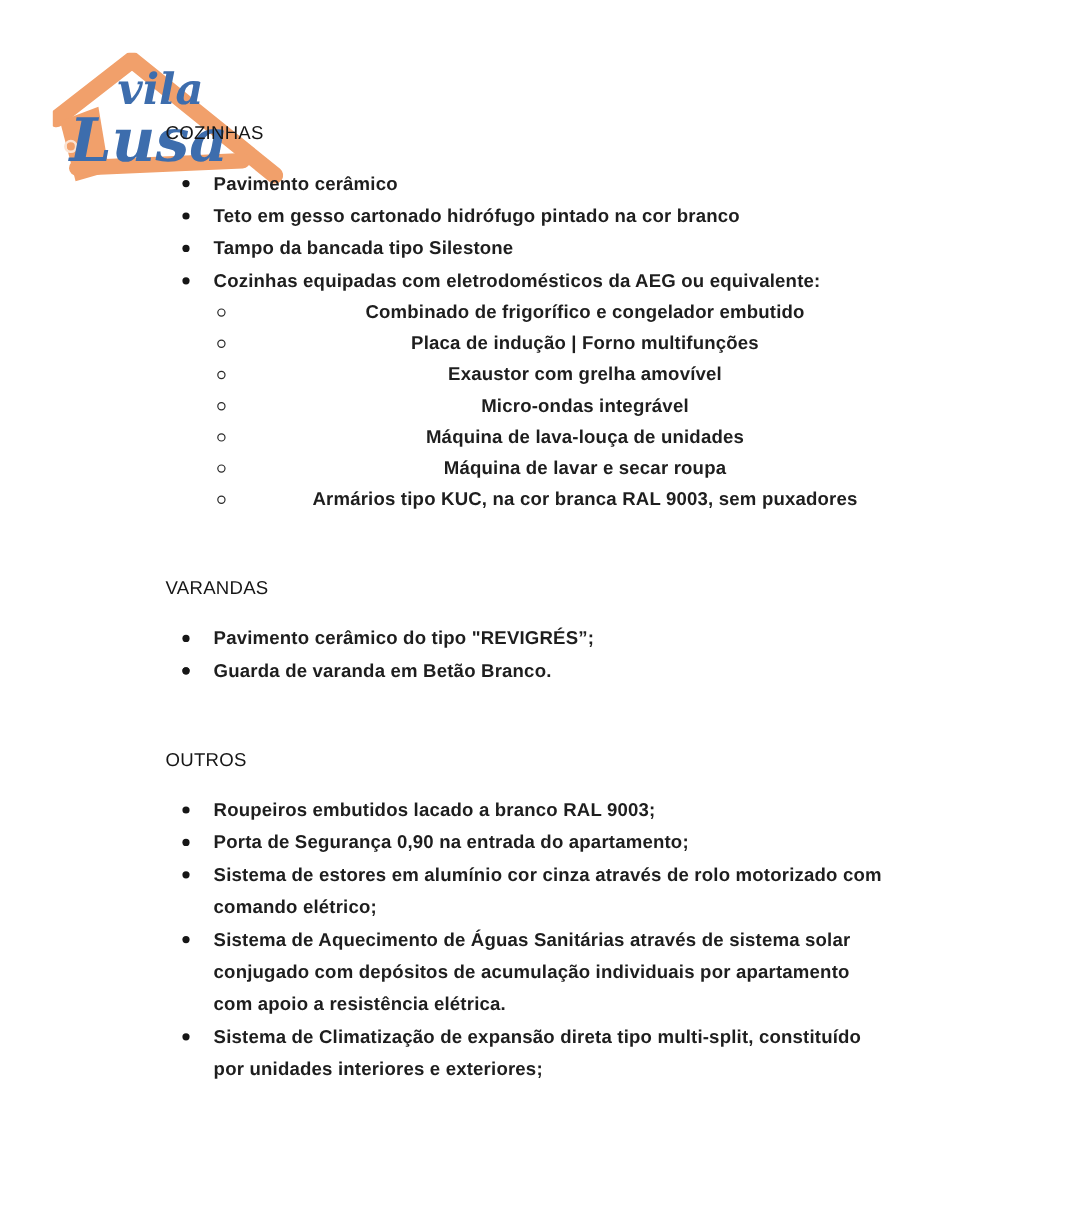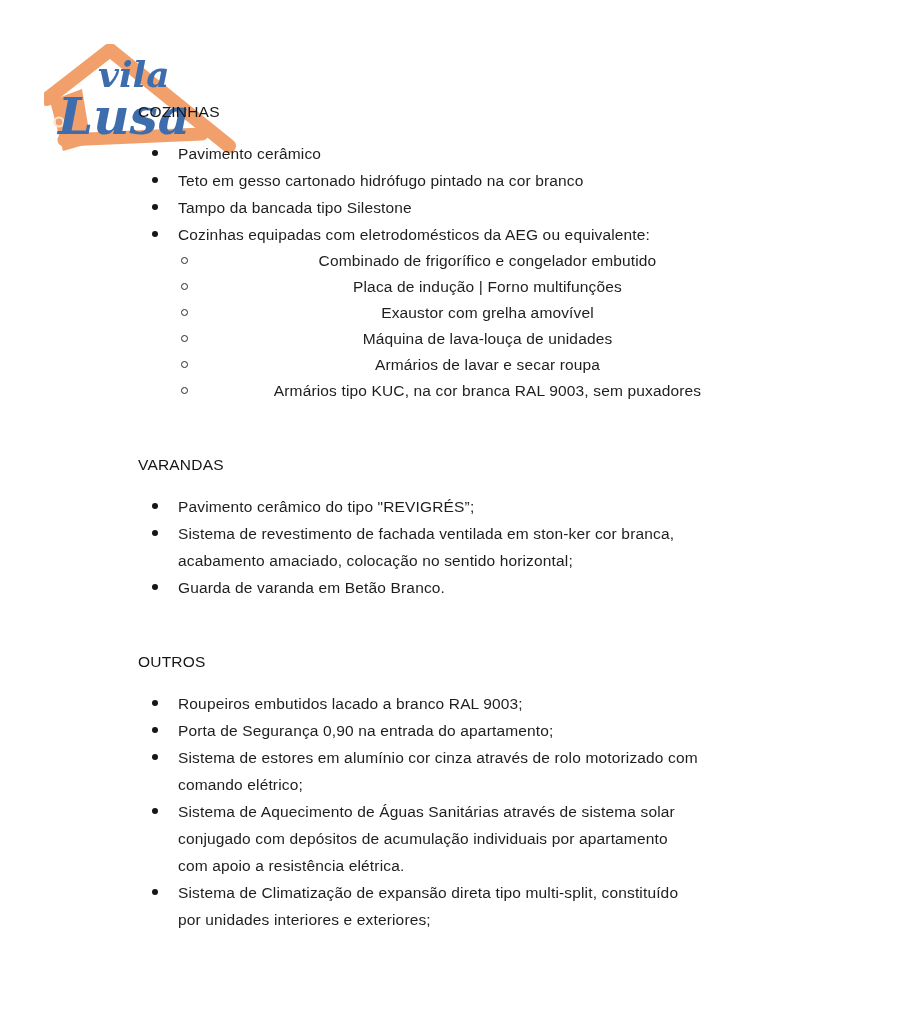--- a/index.html
+++ b/index.html
@@ -18,21 +18,21 @@
 
   
   .content{position:absolute;left:122px;top:86px;width:648px;z-index:1;}
   section.spec{margin:0;}
   section.spec + section.spec{margin-top:51px;}
   h2.heading{
     margin:16px;font-size:15.5px;line-height:20px;font-weight:normal;
     color:#161616;letter-spacing:.2px;
   }
   ul.bullets{list-style:none;margin:18px 0 0 0;padding:0;}
-  li.item{position:relative;margin:0;font-size:15.5px;letter-spacing:.15px;color:#1e1e1e;}
+  li.item{position:relative;margin:0;font-size:15.5px;letter-spacing:.15px;color:#1e1e1e;font-weight:bold;}
   li.lvl1{padding-left:56px;line-height:27px;}
   li.lvl2{padding-left:83px;line-height:26px;text-align:center;}
   li .marker{position:absolute;display:block;}
   li.lvl1 .marker{
     left:30px;top:10px;width:6px;height:6px;border-radius:50%;background:#161616;
   }
   li.lvl2 .marker{
     left:59px;top:9px;width:7px;height:7px;border-radius:50%;
     border:1.3px solid #2a2a2a;background:transparent;box-sizing:border-box;
   }
@@ -61,30 +61,31 @@
       <section class="spec">
         <h2 class="heading">COZINHAS</h2>
         <ul class="bullets">
           <li class="item lvl1"><span class="marker"></span><span>Pavimento cerâmico</span></li>
           <li class="item lvl1"><span class="marker"></span><span>Teto em gesso cartonado hidrófugo pintado na cor branco</span></li>
           <li class="item lvl1"><span class="marker"></span><span>Tampo da bancada tipo Silestone</span></li>
           <li class="item lvl1"><span class="marker"></span><span>Cozinhas equipadas com eletrodomésticos da AEG ou equivalente:</span></li>
           <li class="item lvl2"><span class="marker"></span><span>Combinado de frigorífico e congelador embutido</span></li>
           <li class="item lvl2"><span class="marker"></span><span>Placa de indução | Forno multifunções</span></li>
           <li class="item lvl2"><span class="marker"></span><span>Exaustor com grelha amovível</span></li>
+          <li class="item lvl2"><span class="marker"></span><span>Micro-ondas integrável</span></li>
           <li class="item lvl2"><span class="marker"></span><span>Máquina de lava-louça de unidades</span></li>
-          <li class="item lvl2"><span class="marker"></span><span>Armários de lavar e secar roupa</span></li>
+          <li class="item lvl2"><span class="marker"></span><span>Máquina de lavar e secar roupa</span></li>
           <li class="item lvl2"><span class="marker"></span><span>Armários tipo KUC, na cor branca RAL 9003, sem puxadores</span></li>
         </ul>
       </section>
       <section class="spec">
         <h2 class="heading">VARANDAS</h2>
         <ul class="bullets">
           <li class="item lvl1"><span class="marker"></span><span>Pavimento cerâmico do tipo "REVIGRÉS”;</span></li>
-          <li class="item lvl1"><span class="marker"></span><span>Sistema de revestimento de fachada ventilada em ston-ker cor branca,<br>acabamento amaciado, colocação no sentido horizontal;</span></li>
+          <li class="item lvl1"><span class="marker"></span></li>
           <li class="item lvl1"><span class="marker"></span><span>Guarda de varanda em Betão Branco.</span></li>
         </ul>
       </section>
       <section class="spec">
         <h2 class="heading">OUTROS</h2>
         <ul class="bullets">
           <li class="item lvl1"><span class="marker"></span><span>Roupeiros embutidos lacado a branco RAL 9003;</span></li>
           <li class="item lvl1"><span class="marker"></span><span>Porta de Segurança 0,90 na entrada do apartamento;</span></li>
           <li class="item lvl1"><span class="marker"></span><span>Sistema de estores em alumínio cor cinza através de rolo motorizado com<br>comando elétrico;</span></li>
           <li class="item lvl1"><span class="marker"></span><span>Sistema de Aquecimento de Águas Sanitárias através de sistema solar<br>conjugado com depósitos de acumulação individuais por apartamento<br>com apoio a resistência elétrica.</span></li>

